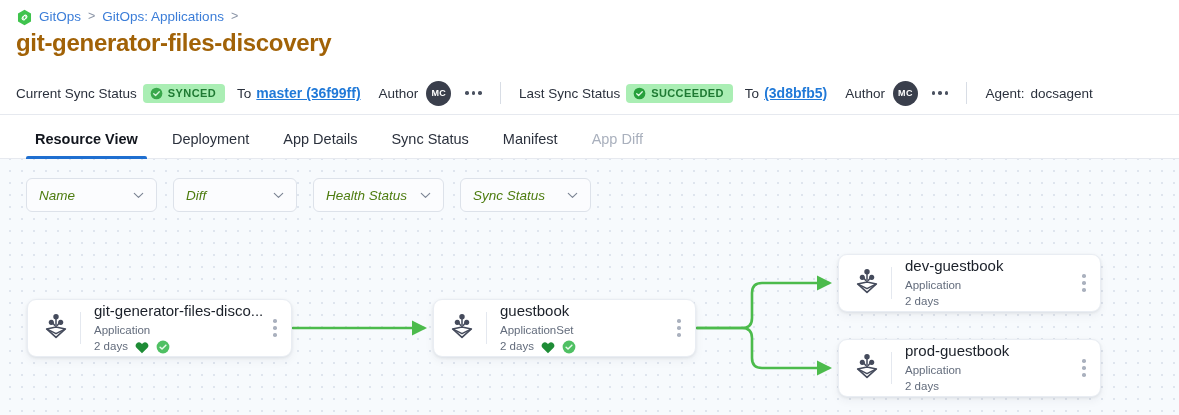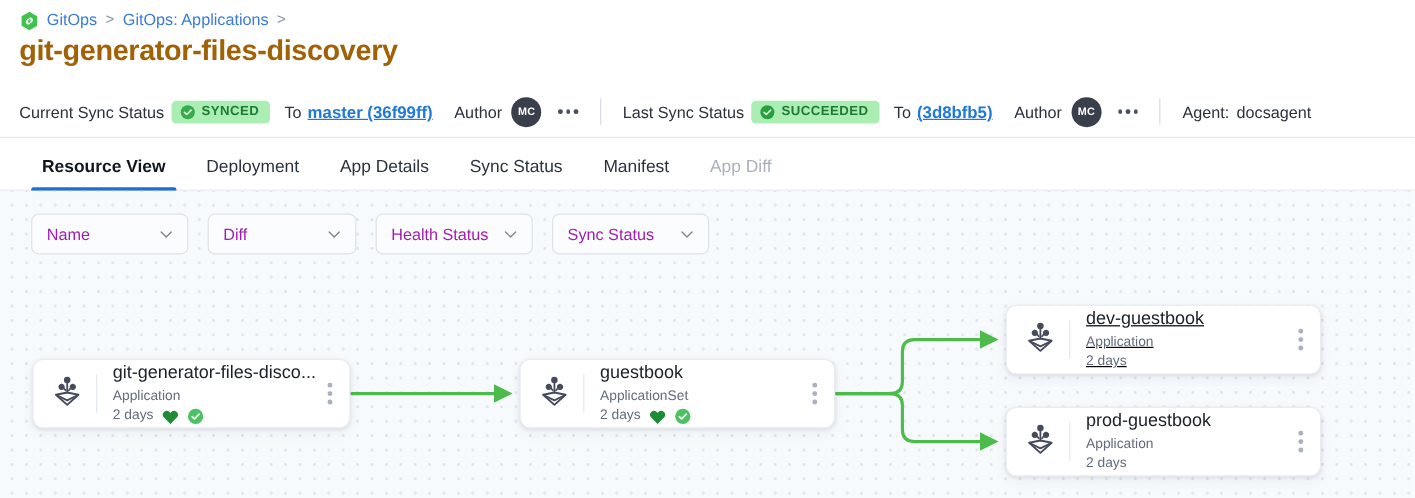--- a/index.html
+++ b/index.html
@@ -86,21 +86,21 @@
     background-size: 12px 12px;
     background-position: 4px 6px;
     overflow:hidden;
   }
 
   
   .filters { position:absolute; left:26px; top:19px; display:flex; gap:16px; }
   .filter {
     height:34px; background:#fbfcfe; border:1px solid #dde2ea; border-radius:6px;
     display:flex; align-items:center; justify-content:space-between;
-    padding:0 12px; font-size:13.5px; color:#a21caf; cursor:pointer;
+    padding:0 12px; font-size:13.5px; color:#4d7c0f; cursor:pointer;font-style:italic;
   }
   .f1 { width:131px; } .f2 { width:124px; } .f3 { width:131px; } .f4 { width:131px; }
   .chev { width:11px; height:7px; display:block; margin-left:10px; flex:none; }
 
   
   .node {
     position:absolute; background:#fff; border:1px solid #e9edf3;
     border-radius:9px; box-shadow:0 1px 3px rgba(30,40,60,.09), 0 4px 10px rgba(30,40,60,.05);
     display:flex; align-items:center;
   }
@@ -114,21 +114,21 @@
   .node .nkind { font-size:11.5px; color:#636c7c; line-height:15px; }
   .node .nfoot { display:flex; align-items:flex-end; gap:7px; line-height:15px; margin-top:1px; }
   .node .nage { font-size:11.5px; color:#636c7c; }
   .heart-ico { width:14px; height:13px; display:block; }
   .sync-ico { width:14px; height:14px; display:block; }
   .kebab-v { display:flex; flex-direction:column; gap:3.5px; margin-right:14px; margin-left:8px; cursor:pointer; }
   .kebab-v i { width:3.6px; height:3.6px; border-radius:50%; background:#aab1be; display:block; }
 
   #node-root  { left:27px;  top:140px; width:265px; height:58px; }
   #node-set   { left:433px; top:140px; width:263px; height:58px; }
-  #node-dev   { left:838px; top:95px;  width:263px; height:58px;text-decoration:underline; }
+  #node-dev   { left:838px; top:95px;  width:263px; height:58px; }
   #node-prod  { left:838px; top:180px; width:263px; height:58px; }
 
   .edges { position:absolute; left:0; top:0; width:1179px; height:256px; pointer-events:none; }
 </style>
 </head>
 <body>
 
 <div class="page">
 
   <div class="breadcrumb">

